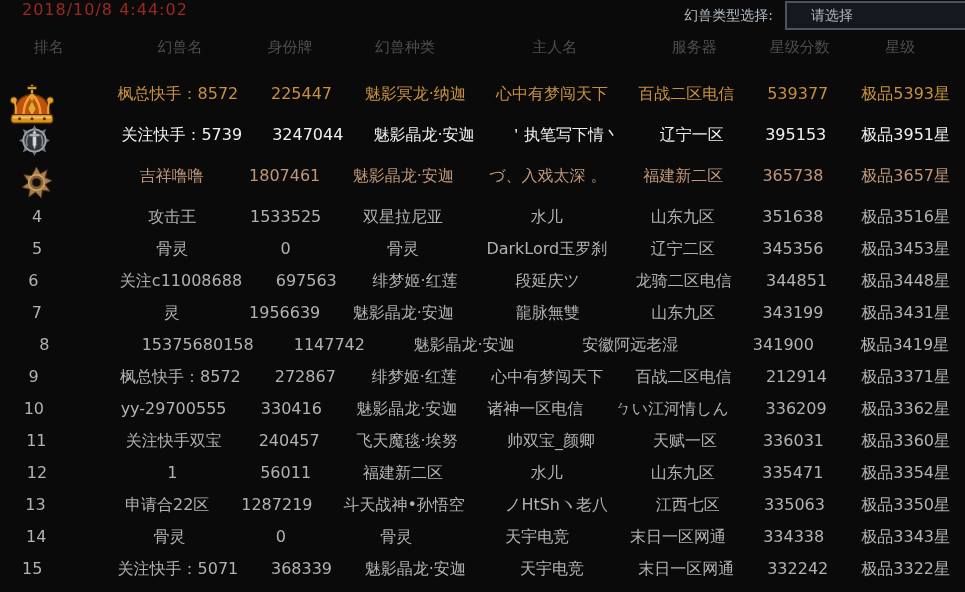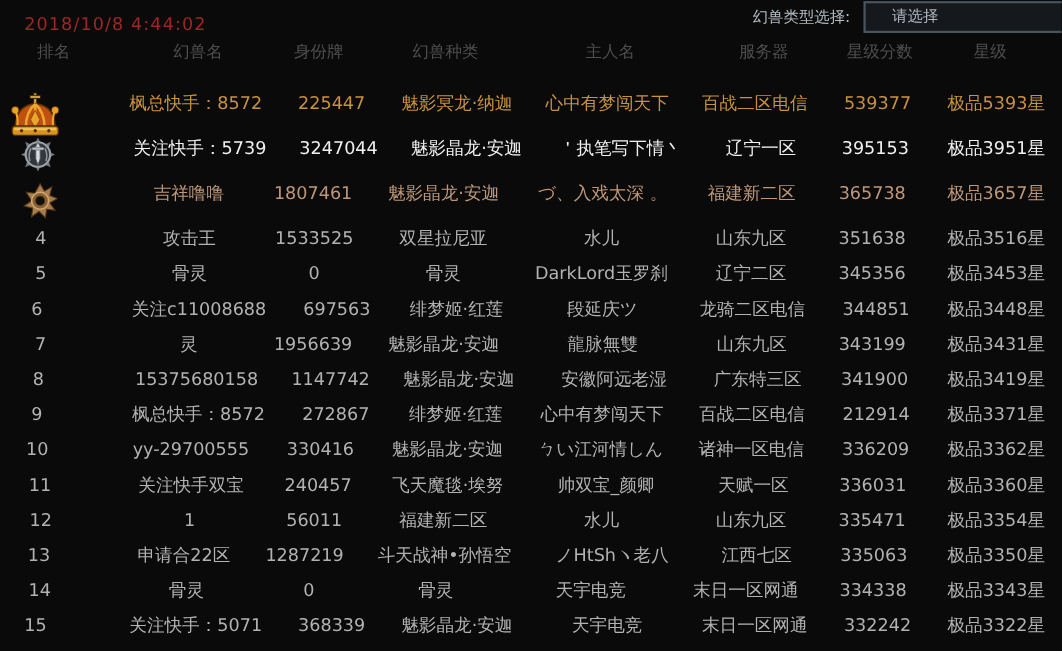--- a/index.html
+++ b/index.html
@@ -5,21 +5,21 @@
   html,body{margin:0;padding:0;}
   body{
     width:965px;height:592px;overflow:hidden;
     background:var(--bg,#0a0a0a);
     font-family:"DejaVu Sans","Liberation Sans",sans-serif;
     position:relative;
   }
   
   .topbar{position:relative;height:38px;width:100%;}
   .timestamp{
-    position:absolute;left:22px;top:12px;
+    position:absolute;left:22px;top:0;
     color:var(--ts,#9b2823);font-size:16px;letter-spacing:1px;white-space:pre;
   }
   .selector{position:absolute;right:0;top:1px;display:flex;align-items:center;}
   .sel-label{color:var(--label,#b4bcc3);font-size:14px;margin-right:12px;}
   .dropdown{
     width:158px;height:25px;margin-right:-6px;
     border:2px solid var(--dd-border,#49545f);
     background:var(--dd-bg,#15181c);
     color:var(--dd-text,#aeb6bd);
     font-size:14px;line-height:25px;padding-left:24px;
@@ -179,41 +179,40 @@
     <div class="cell c-server">山东九区</div>
     <div class="cell c-score">343199</div>
     <div class="cell c-star">极品3431星</div>
   </div>
       <div class="row tier-normal">
     <div class="cell c-rank">8</div>
     <div class="cell c-name">15375680158</div>
     <div class="cell c-id">1147742</div>
     <div class="cell c-species">魅影晶龙·安迦</div>
     <div class="cell c-owner">安徽阿远老湿</div>
-    <div class="cell c-server">广东特三区</div>
     <div class="cell c-score">341900</div>
     <div class="cell c-star">极品3419星</div>
   </div>
       <div class="row tier-normal">
     <div class="cell c-rank">9</div>
     <div class="cell c-name">枫总快手：8572</div>
     <div class="cell c-id">272867</div>
     <div class="cell c-species">绯梦姬·红莲</div>
     <div class="cell c-owner">心中有梦闯天下</div>
     <div class="cell c-server">百战二区电信</div>
     <div class="cell c-score">212914</div>
     <div class="cell c-star">极品3371星</div>
   </div>
       <div class="row tier-normal">
     <div class="cell c-rank">10</div>
     <div class="cell c-name">yy-29700555</div>
     <div class="cell c-id">330416</div>
     <div class="cell c-species">魅影晶龙·安迦</div>
+    <div class="cell c-server">诸神一区电信</div>
     <div class="cell c-owner">ㄅい江河情しん</div>
-    <div class="cell c-server">诸神一区电信</div>
     <div class="cell c-score">336209</div>
     <div class="cell c-star">极品3362星</div>
   </div>
       <div class="row tier-normal">
     <div class="cell c-rank">11</div>
     <div class="cell c-name">关注快手双宝</div>
     <div class="cell c-id">240457</div>
     <div class="cell c-species">飞天魔毯·埃努</div>
     <div class="cell c-owner">帅双宝_颜卿</div>
     <div class="cell c-server">天赋一区</div>

